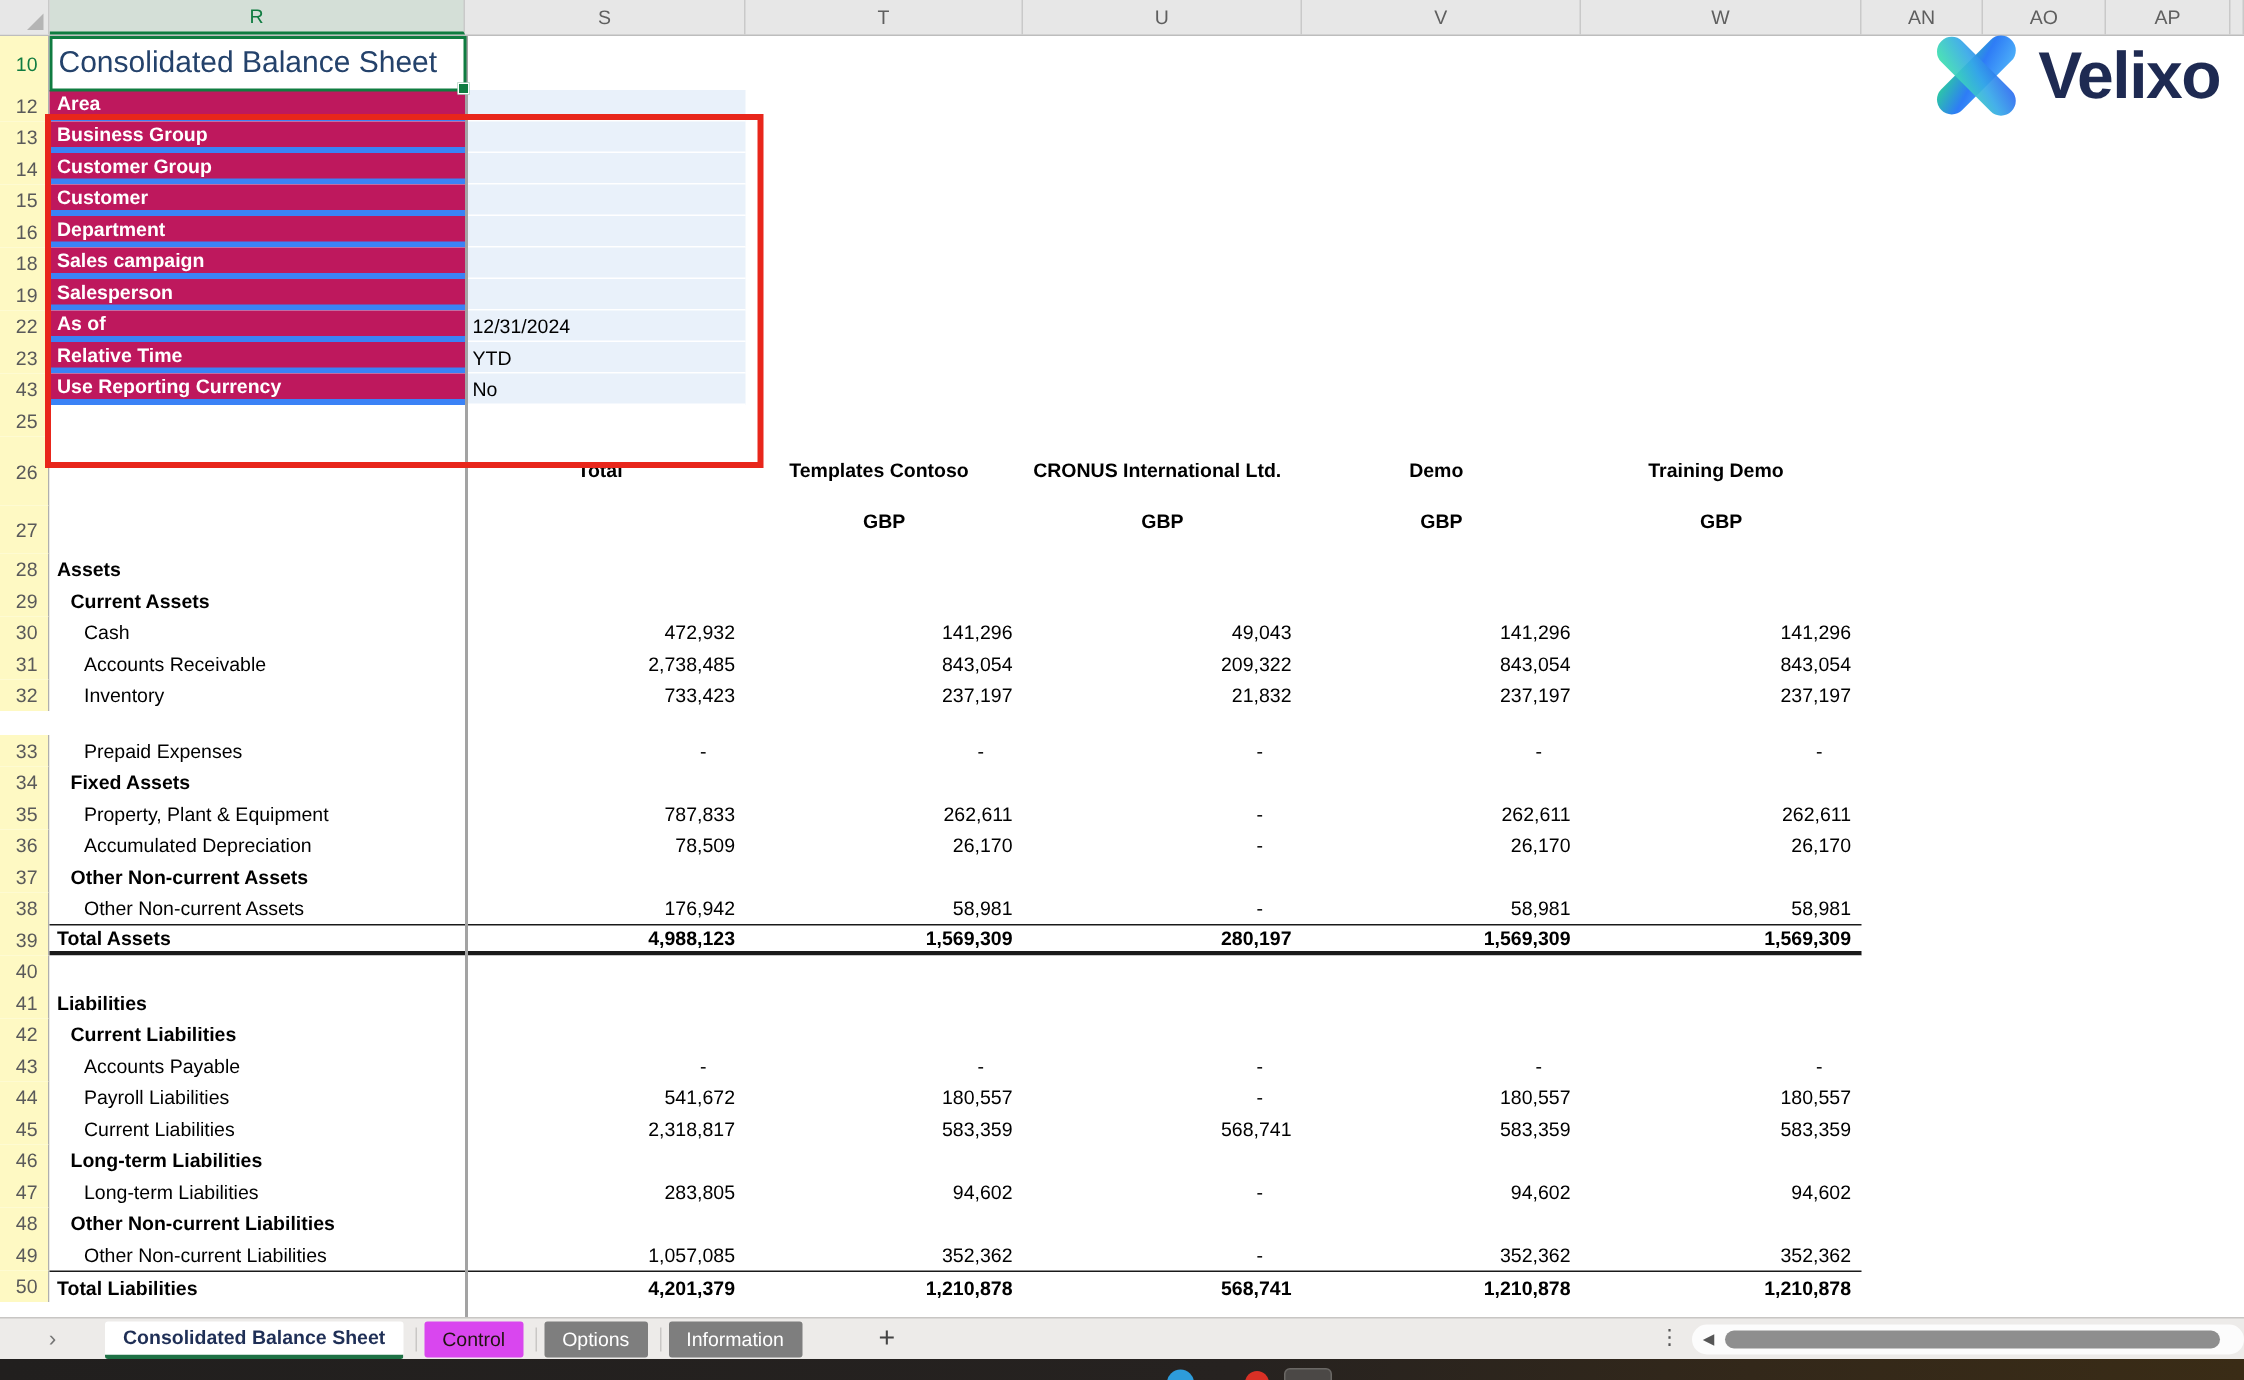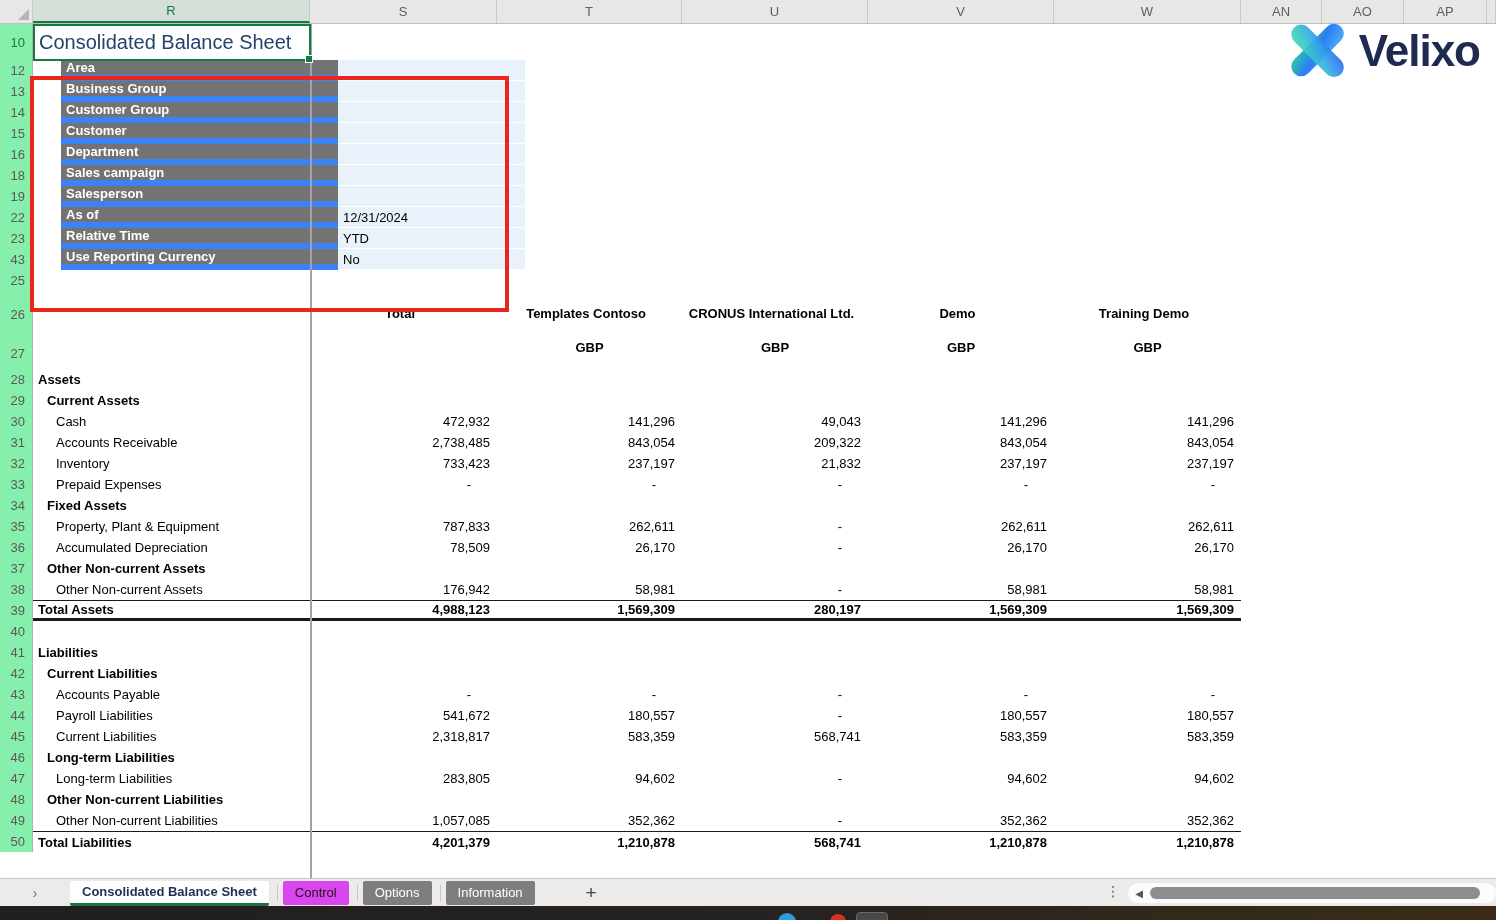--- a/index.html
+++ b/index.html
@@ -9,33 +9,33 @@
   
   #colheaders{position:absolute; left:0; top:0; width:1496px; height:24px; display:flex; background:#E7E7E7; border-bottom:1px solid #BDBDBD; box-sizing:border-box;}
   .corner{width:33px; height:100%; position:relative; border-right:1px solid #C9C9C9; box-sizing:border-box; background:#E7E7E7;}
   .corner .tri{position:absolute; right:3px; bottom:3px; width:0; height:0; border-left:11px solid transparent; border-bottom:11px solid #B5B5B5;}
   .colhead{height:100%; display:flex; align-items:center; justify-content:center; font-size:13px; color:#5F5F5F; border-right:1px solid #C9C9C9; box-sizing:border-box;}
   .colhead.sel{background:#D4DFD7; color:#107C41; border-bottom:2px solid #107C41; font-weight:400;}
 
   
   #sheet{position:absolute; left:0; top:24px; width:1496px; height:854px; overflow:hidden; background:#fff;}
   .row{display:flex; width:1241px;}
-  .rn{width:33px; flex:0 0 33px; background:#86efac; color:#5A5A5A; font-size:13px; display:flex; align-items:center; justify-content:flex-end; padding-right:7px; box-sizing:border-box; border-right:1px solid #AFAFAF;}
+  .rn{width:33px; flex:0 0 33px; background:#fef9c3; color:#5A5A5A; font-size:13px; display:flex; align-items:center; justify-content:flex-end; padding-right:7px; box-sizing:border-box; border-right:1px solid #AFAFAF;}
   .rn.green{color:#107C41;}
   .rowbody{display:flex; flex:1 1 auto; background:#fff;}
   .labelcell{width:277px; flex:0 0 277px; box-sizing:border-box; font-size:13px; color:#000; display:flex; align-items:center;}
   .valcell{box-sizing:border-box; font-size:13px; color:#000; display:flex; align-items:center; justify-content:flex-end; padding-right:7px;}
   .valcell.dash{padding-right:26px;}
   .valcell.c0{width:187px;flex:0 0 187px;} .valcell.c1{width:185px;flex:0 0 185px;}
   .valcell.c2{width:186px;flex:0 0 186px;} .valcell.c3{width:186px;flex:0 0 186px;}
   .valcell.c4{width:187px;flex:0 0 187px;}
 
   .titlecell{font-size:20px; color:#24426B; padding-left:6px; display:flex; align-items:center; width:1208px;}
 
-  .filter-label{background:#737373; color:#fff; font-weight:bold; padding-left:5px; border-bottom:6px solid #3b82f6;margin-left:28px;}
+  .filter-label{background:#be185d; color:#fff; font-weight:bold; padding-left:5px; border-bottom:4px solid #3b82f6;}
   .filter-value{background:#E9F1FA; justify-content:flex-start; padding-left:5px; border-bottom:1px solid #FFF; font-size:13px;}
 
   .colname{font-weight:bold; font-size:13px; text-align:center; justify-content:center; line-height:1.45; align-items:center; display:flex;}
   .gbp{font-weight:bold; justify-content:center; padding-right:0; align-items:flex-start; padding-top:3px;}
 
   .b{font-weight:bold;}
   .ind0{padding-left:5px;} .ind1{padding-left:14px;} .ind2{padding-left:23px;}
   .total-row .rowbody{border-top:1px solid #1a1a1a; border-bottom:3px solid #1a1a1a;}
   .total50 .rowbody{border-top:1px solid #1a1a1a;}
 
@@ -241,21 +241,21 @@
         <div class="rn">32</div>
         <div class="rowbody">
           <div class="labelcell ind2">Inventory</div>
           <div class="valcell c0">733,423</div>
           <div class="valcell c1">237,197</div>
           <div class="valcell c2">21,832</div>
           <div class="valcell c3">237,197</div>
           <div class="valcell c4">237,197</div>
         </div>
       </div>
-      <div class="row" style="height: 21px;">
+      <div class="row" style="height: 21px; margin-top: 16px;">
         <div class="rn">33</div>
         <div class="rowbody">
           <div class="labelcell ind2">Prepaid Expenses</div>
           <div class="valcell c0 dash">-</div>
           <div class="valcell c1 dash">-</div>
           <div class="valcell c2 dash">-</div>
           <div class="valcell c3 dash">-</div>
           <div class="valcell c4 dash">-</div>
         </div>
       </div>

